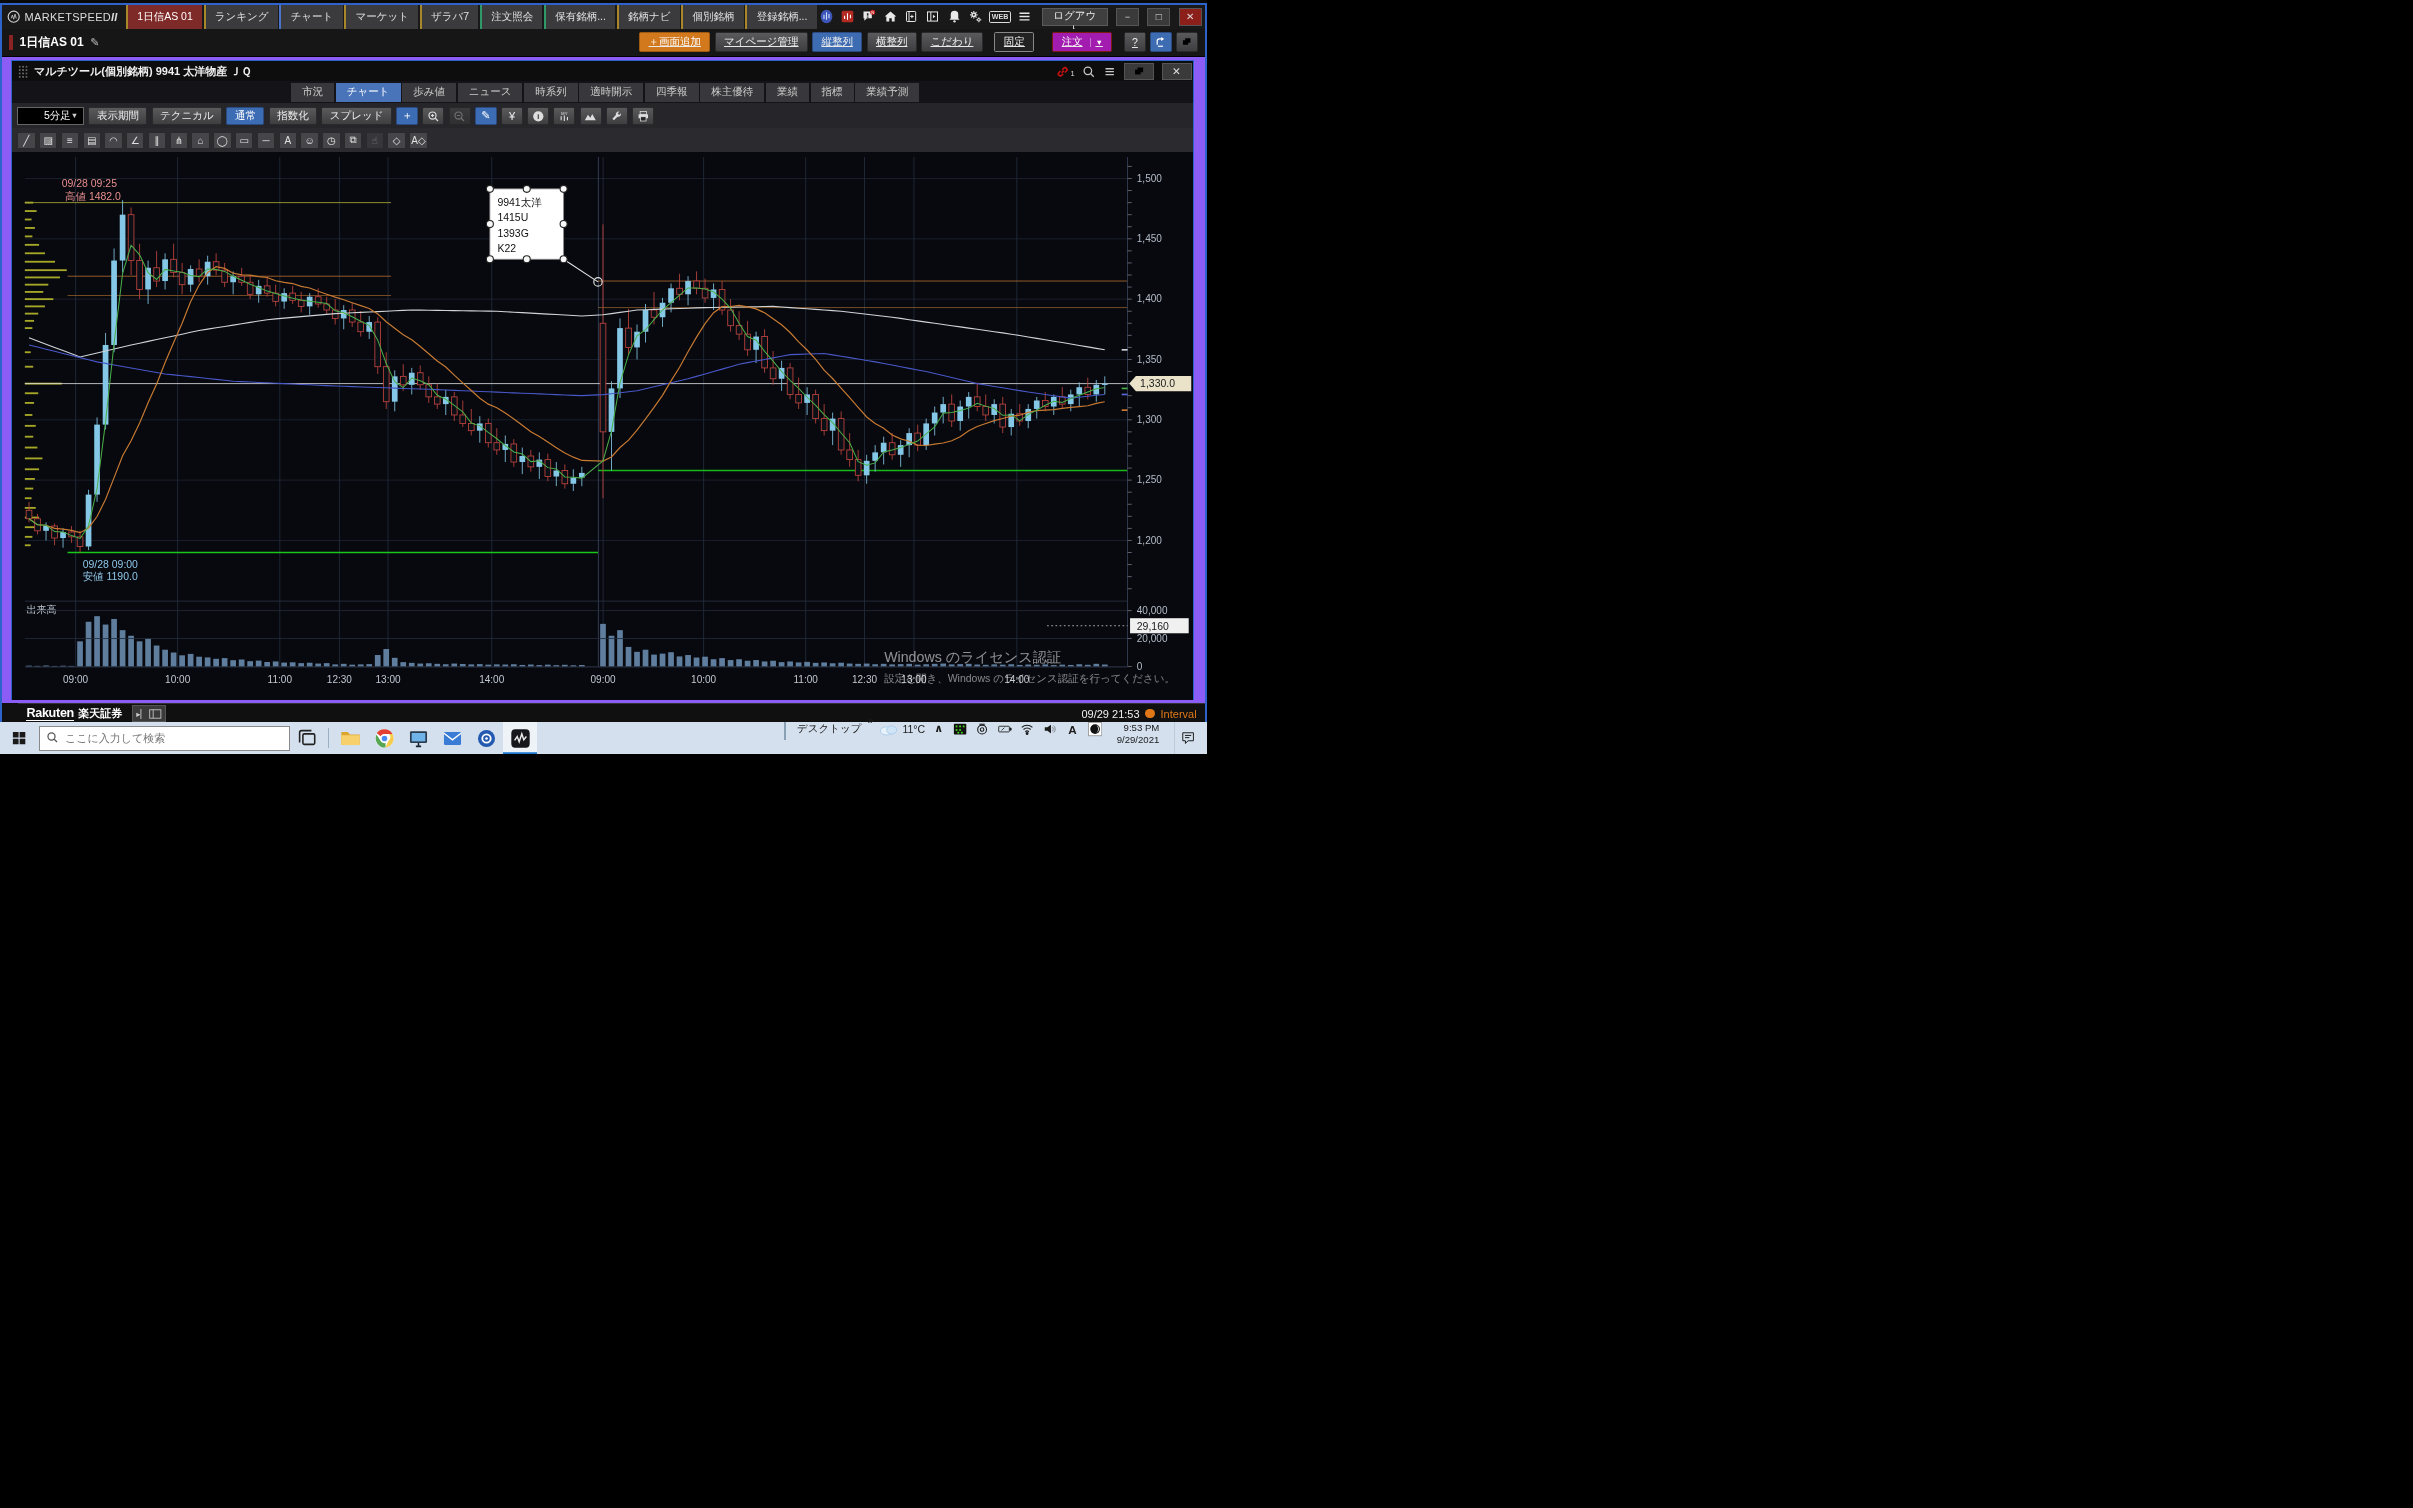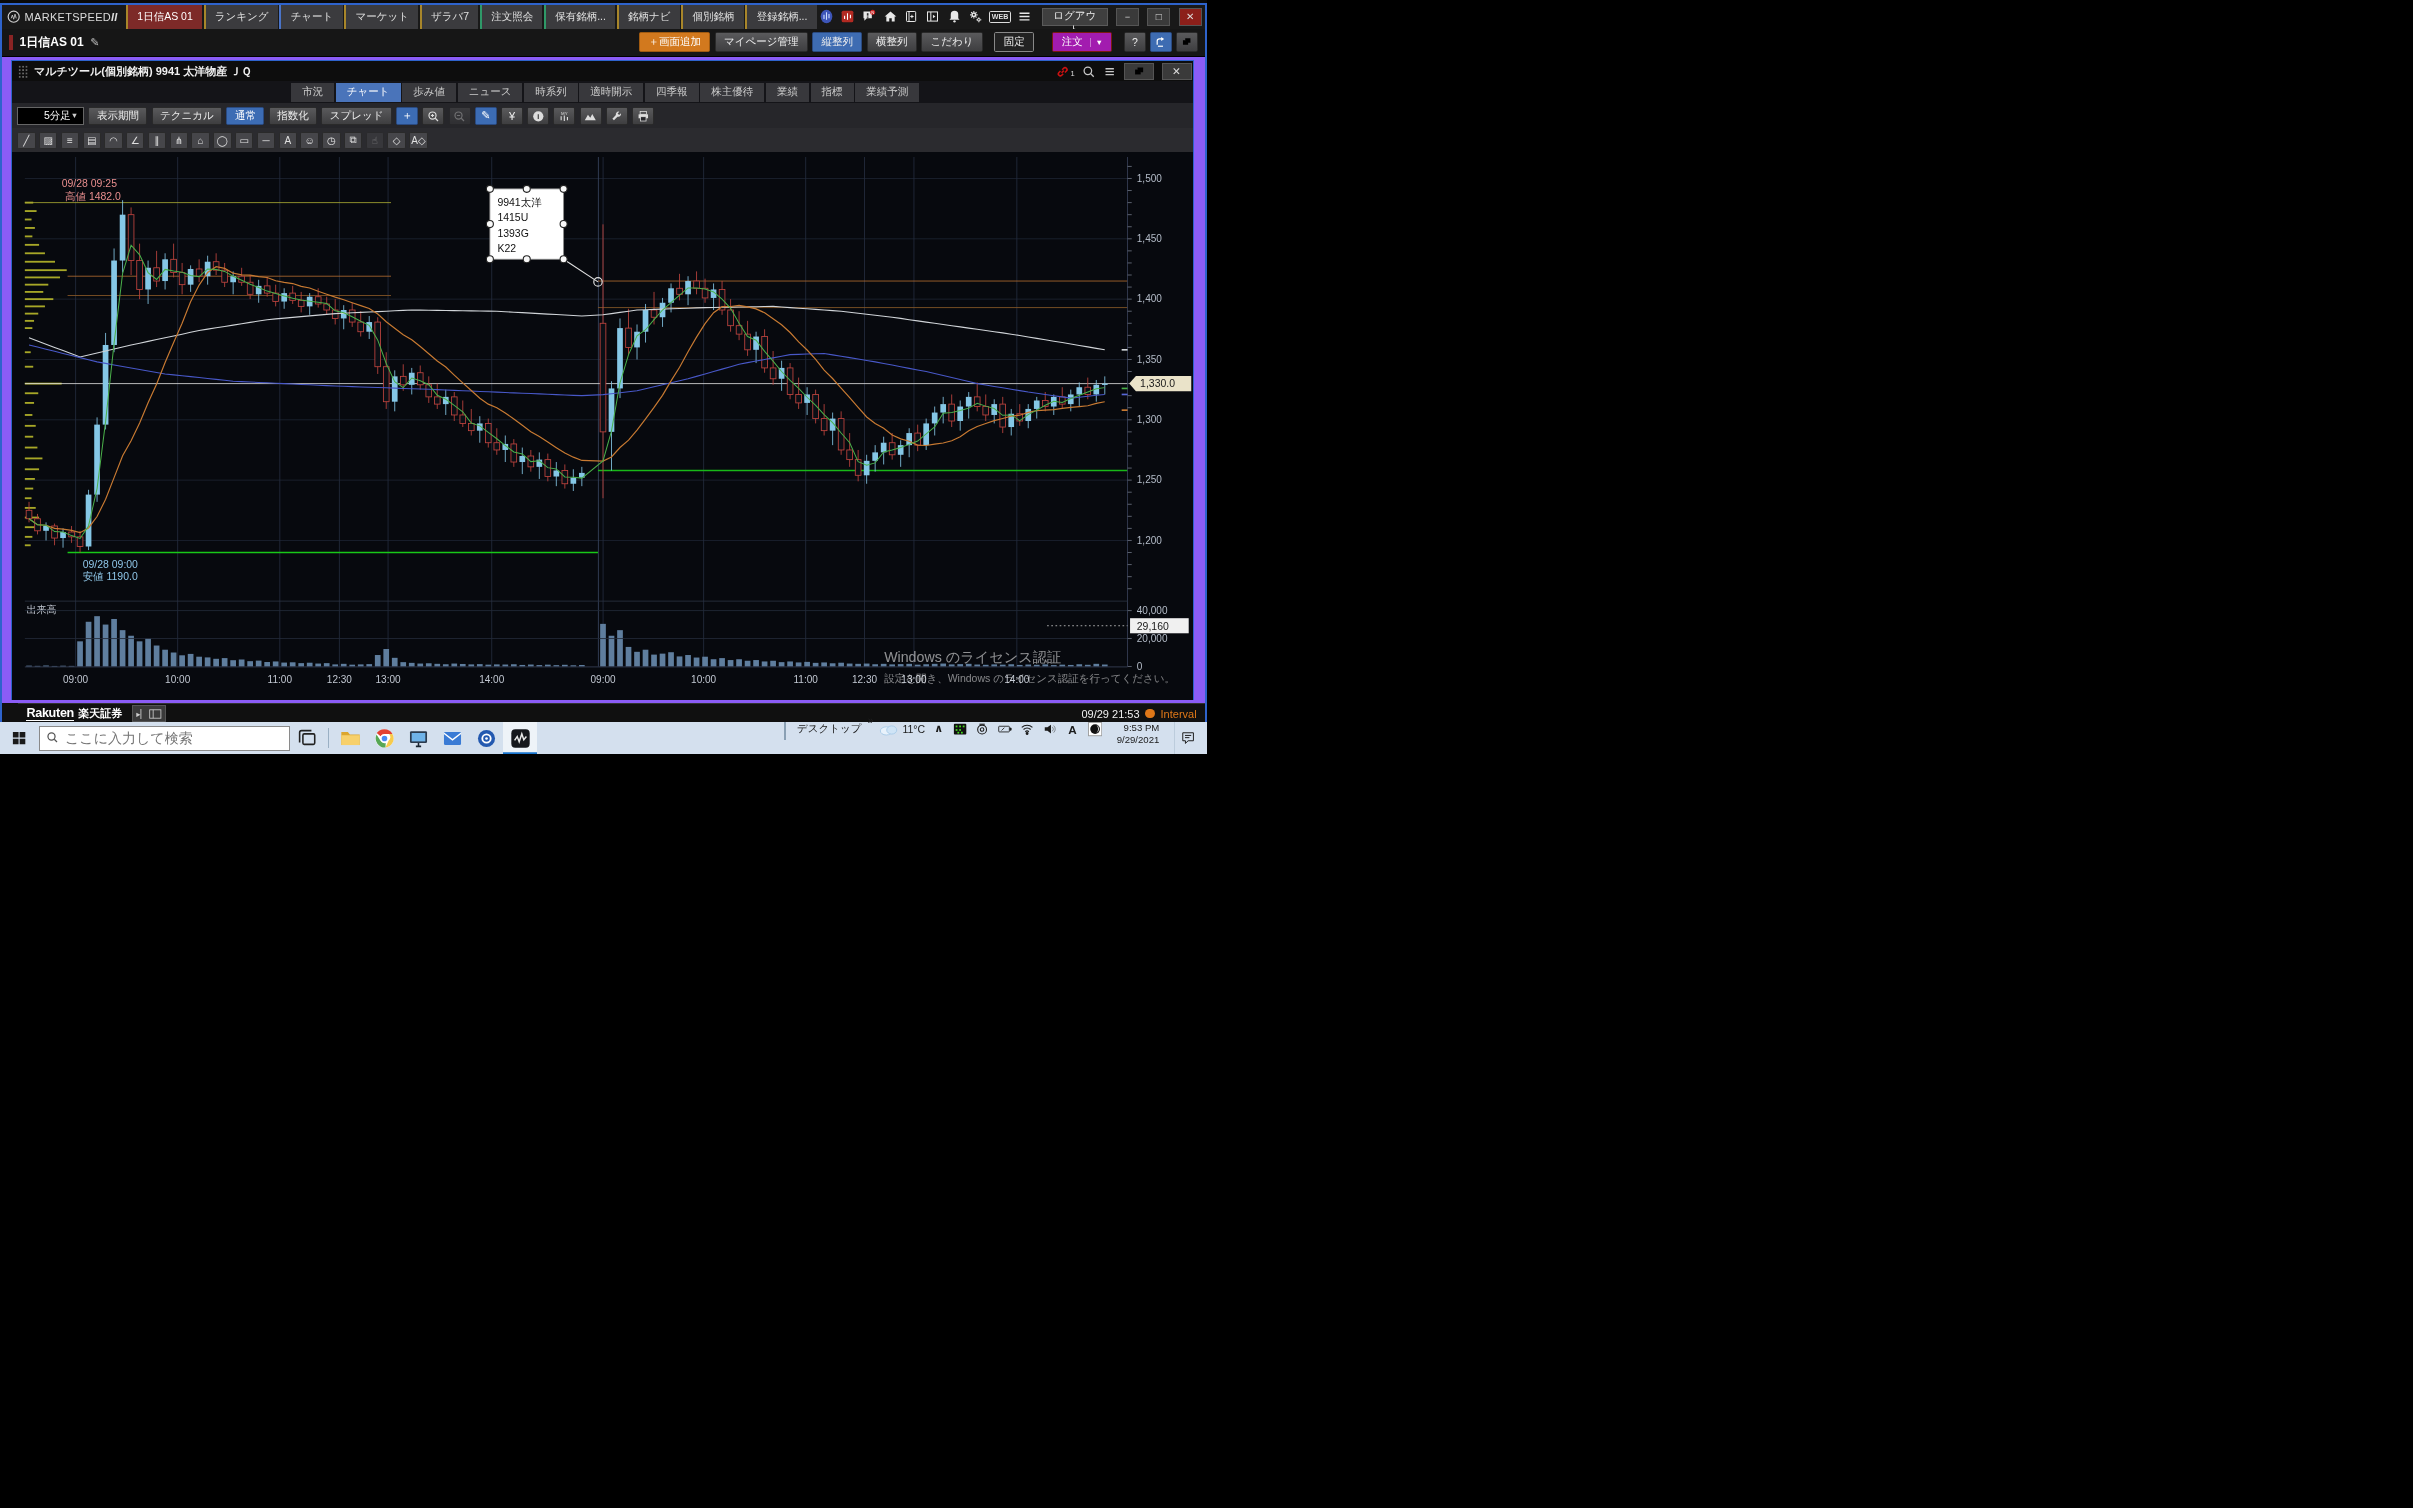--- a/index.html
+++ b/index.html
@@ -20,21 +20,21 @@
   .abicon svg{width:15px;height:15px;}
   .webbox{border:1.3px solid #ddd;color:#ddd;font-size:7.1px;font-weight:bold;padding:0.8px 1.7px;border-radius:1.7px;}
   .logout{background:#3f3f3f;border:0.8px solid #5a5a5a;color:#eee;height:18.4px;padding:0 7.5px;font-size:10.5px;margin-left:3.4px;}
   .winctl{width:25px;height:18.4px;display:flex;align-items:center;justify-content:center;background:#3a3a3a;border:0.8px solid #555;color:#ddd;font-size:10px;margin-left:2.5px;}
   .winctl.close{background:#8c1f1a;}
   
   #wsbar{height:28.5px;background:#161616;border-bottom:0.8px solid #000;display:flex;align-items:center;flex:none;padding:0 6.7px;}
   .ws-accent{width:4.2px;height:15px;background:#8a2424;margin-right:6.7px;}
   .ws-title{font-size:12px;font-weight:bold;color:#fff;}
   .ws-pencil{color:#bbb;margin-left:6.7px;font-size:11px;}
-  #ws-right{margin-left:auto;display:flex;align-items:center;}
+  #ws-right{margin-left:auto;display:flex;align-items:center;text-decoration:underline;}
   .wsbtn{height:20px;padding:0 8.4px;margin-left:4.2px;border-radius:1.7px;border:0.8px solid #2a2a2a;background:linear-gradient(#5a5a5c,#3e3e40);color:#eee;font-size:10.5px;display:flex;align-items:center;white-space:nowrap;}
   .wsbtn.blue{background:#3e6cb2;border-color:#2a4a80;}
   .wsbtn.orange{background:#d2791e;border-color:#a05a10;color:#fff;}
   .wsbtn.ghost{background:#222;border:0.8px solid #888;margin-left:11.7px;}
   .wsbtn.order{background:#a21caf;border-color:#7a1a10;color:#fff;width:60px;justify-content:space-between;margin-left:18px;}
   .wsbtn.sq{width:22px;justify-content:center;padding:0;}
   .wsbtn.bluesq{background:#3e6cb2;border-color:#2a4a80;width:22px;justify-content:center;padding:0;}
   
   #desk{flex:1;background:#8b5cf6;padding:3.4px 9.2px 0 9.2px;}
   #mtwin{width:1183px;height:640px;border:0.8px solid #2e63cc;background:#0c0c0e;display:flex;flex-direction:column;}
@@ -72,21 +72,21 @@
   .sb-btn{margin-left:10px;height:17px;width:34px;background:#3a3a3a;border:0.8px solid #555;display:flex;align-items:center;justify-content:center;gap:2.5px;color:#ccc;font-size:8.4px;}
   #sb-right{margin-left:auto;display:flex;align-items:center;gap:5.9px;}
   .sb-time{font-size:11px;color:#f0f0f0;}
   .sb-dot{width:9.2px;height:9.2px;border-radius:50%;background:#e07818;}
   .sb-int{font-size:11px;color:#e07818;}
   
   #taskbar{position:absolute;left:0;top:722px;width:1207px;height:32px;background:#d4e0ee;display:flex;align-items:center;color:#1a1a1a;}
   .tb-start{width:39px;height:32px;display:flex;align-items:center;justify-content:center;}
   .tb-start svg{width:14.2px;height:14.2px;}
   .tb-search{position:relative;width:251px;height:25px;}
-  .tb-search input{width:100%;height:100%;border:0.8px solid #8a8a8a;background:#fff;padding:0 3px 0 25px;font-size:14px;color:#444;font-family:Liberation Sans, sans-serif;}
+  .tb-search input{width:100%;height:100%;border:0.8px solid #8a8a8a;background:#fff;padding:0 3px 0 25px;font-size:11px;color:#444;font-family:Liberation Sans, sans-serif;}
   .tb-search .mag{position:absolute;left:6.7px;top:5.9px;width:12.6px;height:12.6px;}
   .tb-app{width:34px;height:32px;display:flex;align-items:center;justify-content:center;}
   .tb-app svg{width:21px;height:21px;}
   .tb-app.active{background:rgba(255,255,255,.6);box-shadow:inset 0 -1.7px 0 #1874cd;}
   .tb-sep{width:0.8px;height:20px;background:#9ab0c4;margin:0 4.2px;}
   #tb-right{margin-left:auto;display:flex;align-items:flex-start;gap:7.5px;padding-right:5px;}
   .grip{width:2.5px;height:18.4px;border-left:0.8px solid #8aa0b4;border-right:0.8px solid #8aa0b4;margin-right:3.4px;}
   .tb-desktop{font-size:10.5px;position:relative;padding-right:10px;}
   .tb-desktop .chev{position:absolute;right:-1.7px;top:-7.5px;font-size:10px;color:#222;}
   .tb-weather{display:flex;align-items:center;gap:3.4px;font-size:10.5px;}

